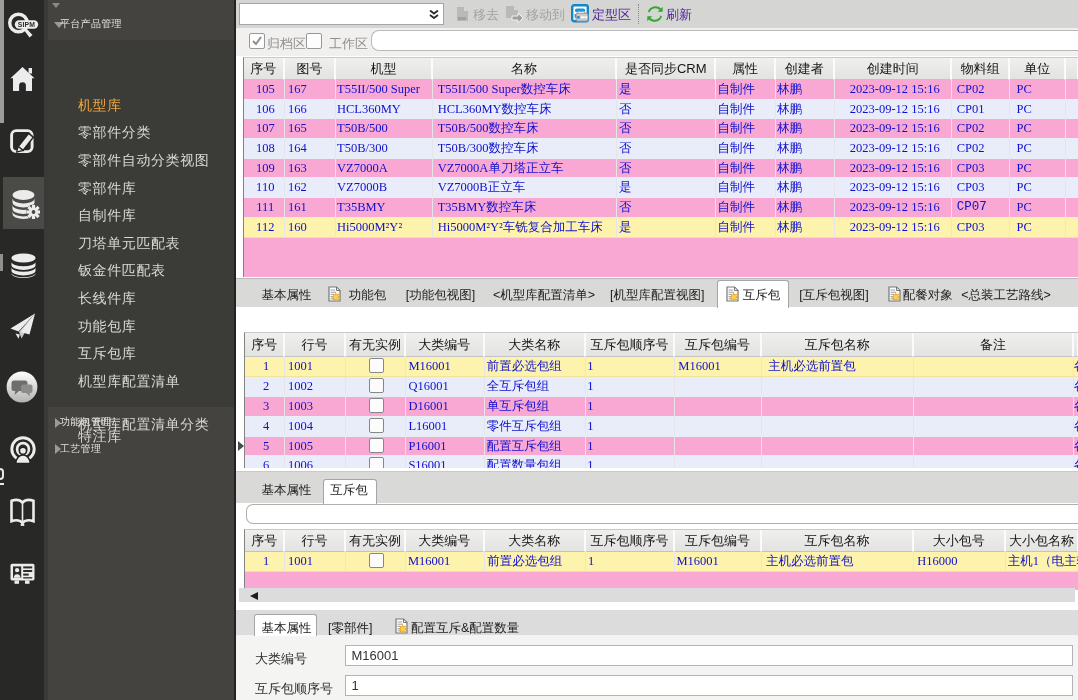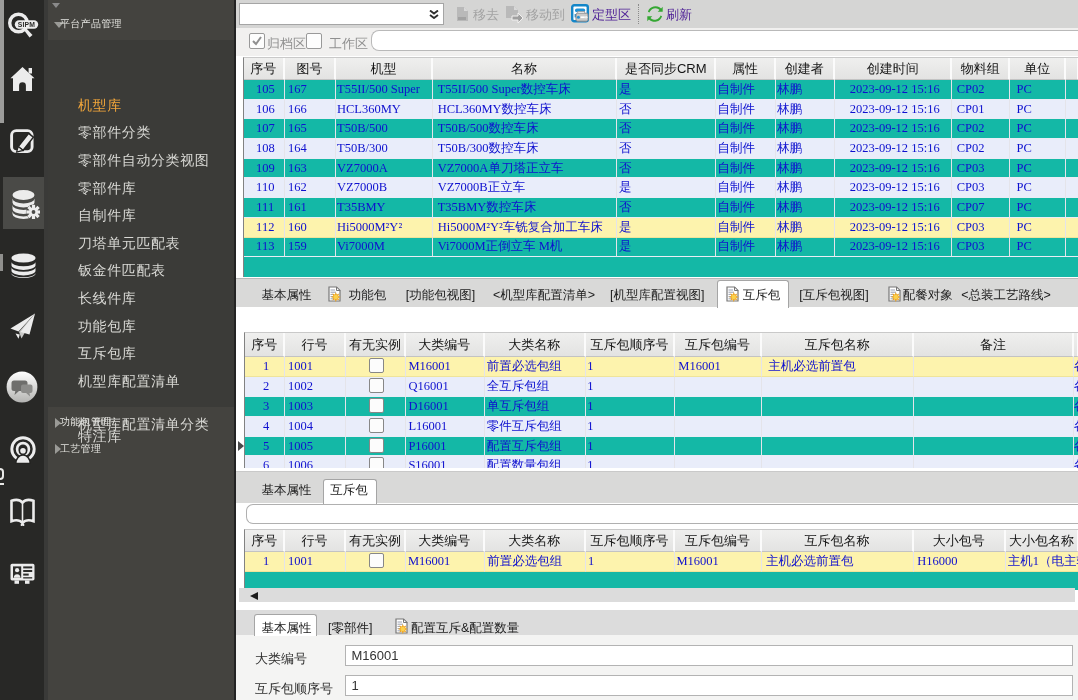--- a/index.html
+++ b/index.html
@@ -26,21 +26,21 @@
   table.t{border-collapse:separate;border-spacing:0;table-layout:fixed;
      font-family:"Liberation Serif",serif;font-size:12.5px;color:#0f10cf;}
   table.t th{font-family:"Liberation Sans",sans-serif;font-weight:normal;font-size:13px;color:#151515;
      background:linear-gradient(#efefee,#e3e3e2);border-right:2px solid #fbfbfb;border-bottom:1px solid #c3c3c3;
      padding:0;overflow:hidden;white-space:nowrap;}
   table.t td{border-right:1px solid #e4e4ea;border-bottom:1px solid #e9edf5;padding:0 0 0 3px;
      overflow:hidden;white-space:nowrap;}
   tr.b td{background:#e9edfa;}
   tr.y td{background:#fdf3ad;border-bottom:1px solid #efe49a;}
   td.c,th.c{text-align:center;padding:0;}
-  .twrap{position:absolute;overflow:hidden;background:#14b8a6;}
+  .twrap{position:absolute;overflow:hidden;background:#f9a8d4;}
   .gridcb{display:inline-block;width:13px;height:13px;border:1px solid #878787;border-radius:2px;background:#fcfcfc;vertical-align:-2px;}
   .tabbar{position:absolute;left:0;width:842px;background:#d9d9d8;}
   .tab{position:absolute;font-size:12.5px;color:#1c1c1c;white-space:nowrap;z-index:3;}
   .seltab{position:absolute;background:#fff;border:1px solid #a5a5a5;border-bottom:none;border-radius:3px 3px 0 0;z-index:2;}
   #form{left:0;top:634.6px;width:842px;height:65.4px;background:#f4f4f3;}
   .flab{position:absolute;left:19px;font-size:13px;color:#2e2e2e;white-space:nowrap;}
   .finput{position:absolute;left:108.5px;width:720px;height:19px;background:#fff;border:1px solid #b3b3b3;
      font-size:13px;color:#333;padding-left:6px;line-height:19px;}
 </style></head>
 <body>
@@ -322,42 +322,29 @@
           </tr>
           <tr style="height:19.7px;">
             <td class="c">111</td>
             <td style="padding-left:2.9px;">161</td>
             <td style="padding-left:1px;">T35BMY</td>
             <td style="padding-left:4.5px;">T35BMY数控车床</td>
             <td style="padding-left:2px;">否</td>
             <td style="padding-left:1px;">自制件</td>
             <td style="padding-left:1.4px;">林鹏</td>
             <td class="c">2023-09-12 15:16</td>
-            <td style="padding-left:4.4px;">CP07</td>
+            <td style="padding-left:4.4px;font-family:Liberation Mono, monospace;">CP07</td>
             <td style="padding-left:6.5px;">PC</td>
             <td style="padding-left:0px;"></td>
           </tr>
           <tr style="height:19.7px;" class="y">
             <td class="c">112</td>
             <td style="padding-left:2.9px;">160</td>
             <td style="padding-left:1px;">Hi5000M²Y²</td>
             <td style="padding-left:4.5px;">Hi5000M²Y²车铣复合加工车床</td>
-            <td style="padding-left:2px;">是</td>
-            <td style="padding-left:1px;">自制件</td>
-            <td style="padding-left:1.4px;">林鹏</td>
-            <td class="c">2023-09-12 15:16</td>
-            <td style="padding-left:4.4px;">CP03</td>
-            <td style="padding-left:6.5px;">PC</td>
-            <td style="padding-left:0px;"></td>
-          </tr>
-          <tr style="height:19.7px;">
-            <td class="c">113</td>
-            <td style="padding-left:2.9px;">159</td>
-            <td style="padding-left:1px;">Vi7000M</td>
-            <td style="padding-left:4.5px;">Vi7000M正倒立车 M机</td>
             <td style="padding-left:2px;">是</td>
             <td style="padding-left:1px;">自制件</td>
             <td style="padding-left:1.4px;">林鹏</td>
             <td class="c">2023-09-12 15:16</td>
             <td style="padding-left:4.4px;">CP03</td>
             <td style="padding-left:6.5px;">PC</td>
             <td style="padding-left:0px;"></td>
           </tr>
         </tbody>
       </table>

